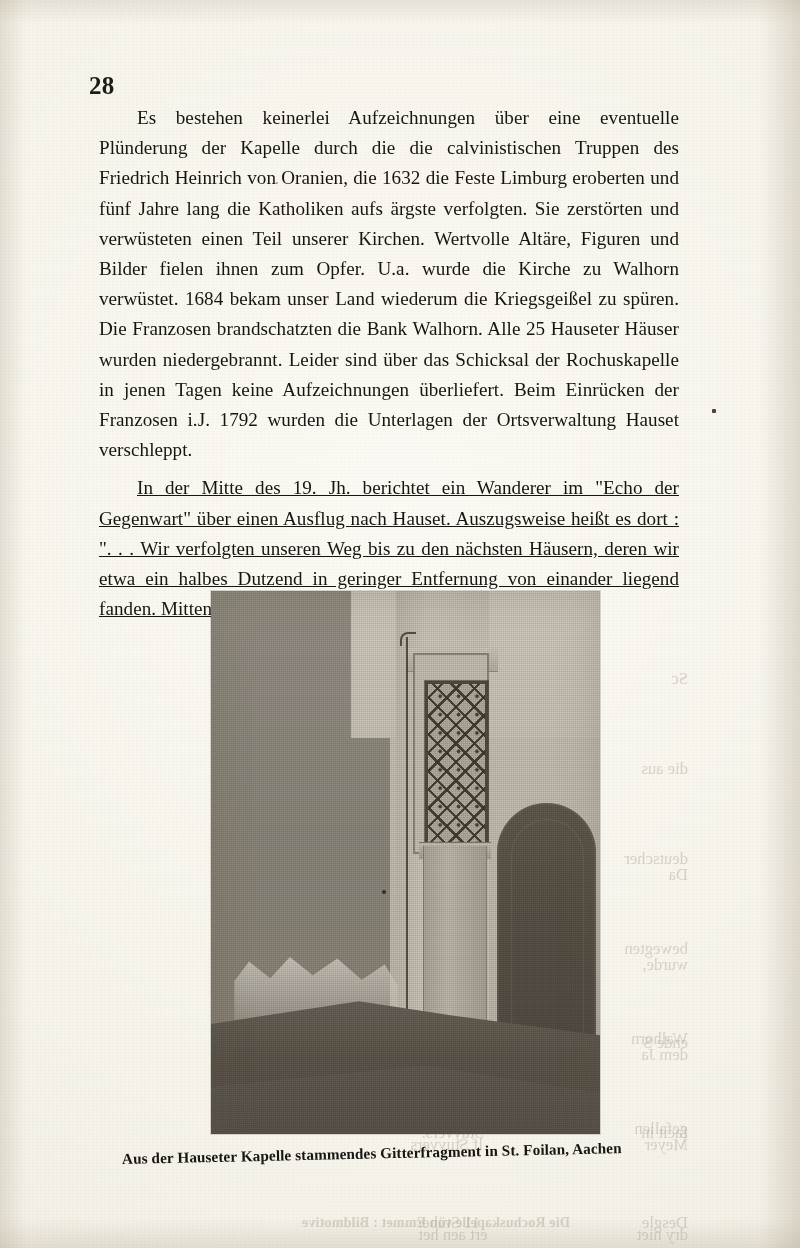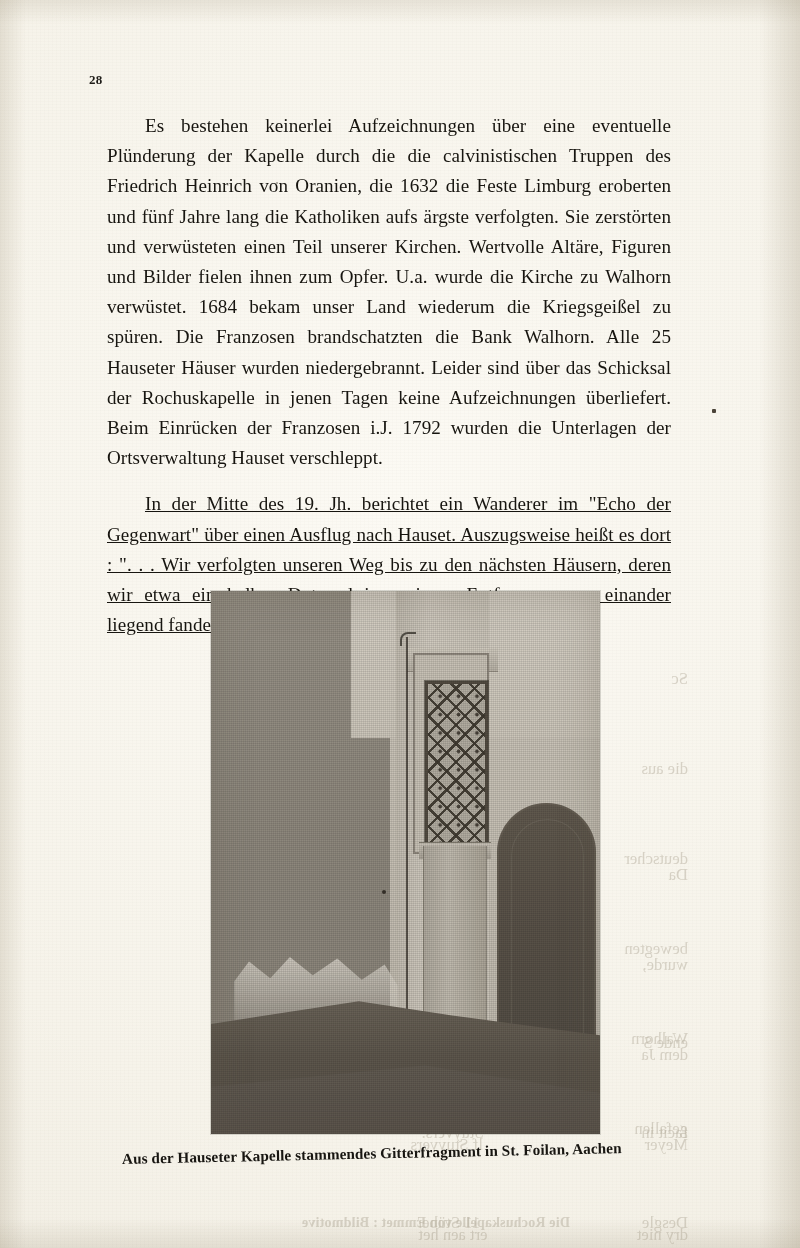--- a/index.html
+++ b/index.html
@@ -59,34 +59,34 @@
     text-align:justify;
   }
   .bleed span{display:block;}
   .bleed.b-head{font-weight:bold;letter-spacing:.2px;}
 
   
   #content{position:absolute;inset:0;}
 
   .folio{
     position:absolute;left:89px;top:72px;
-    font-size:13px;font-weight:bold;color:#1d1b17;
+    font-size:25px;font-weight:bold;color:#1d1b17;
     letter-spacing:.3px;
   }
 
   .body-block{
     position:absolute;left:91px;top:95px;width:596px;
     font-size:19.1px;
     line-height:30.2px;
     color:#16140f;
     text-align:justify;
     text-justify:inter-word;
     letter-spacing:.05px;
   }
-  .para{margin:16px;}
+  .para{margin:8px;}
   .para + .para{margin-top:5px;text-decoration:underline;}
   .para.indent{text-indent:38px;}
 
   
   .photo{
     position:absolute;left:211px;top:591px;width:389px;height:543px;
     overflow:hidden;
     box-shadow:0 0 0 1px rgba(60,54,42,.18);
     filter:contrast(.96) brightness(1.0);
   }

